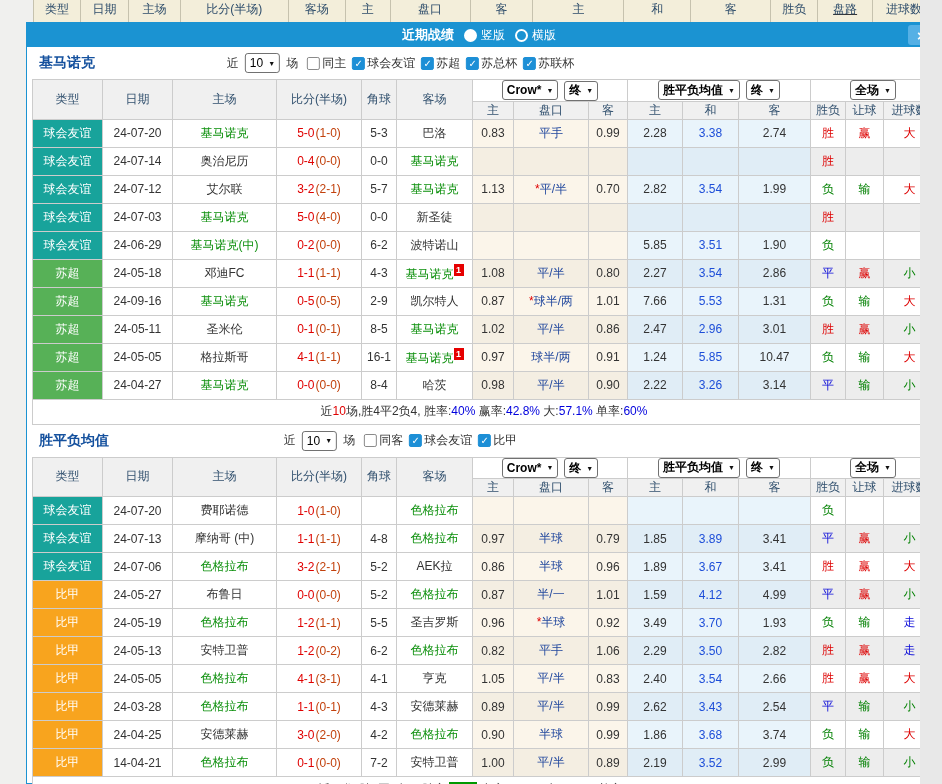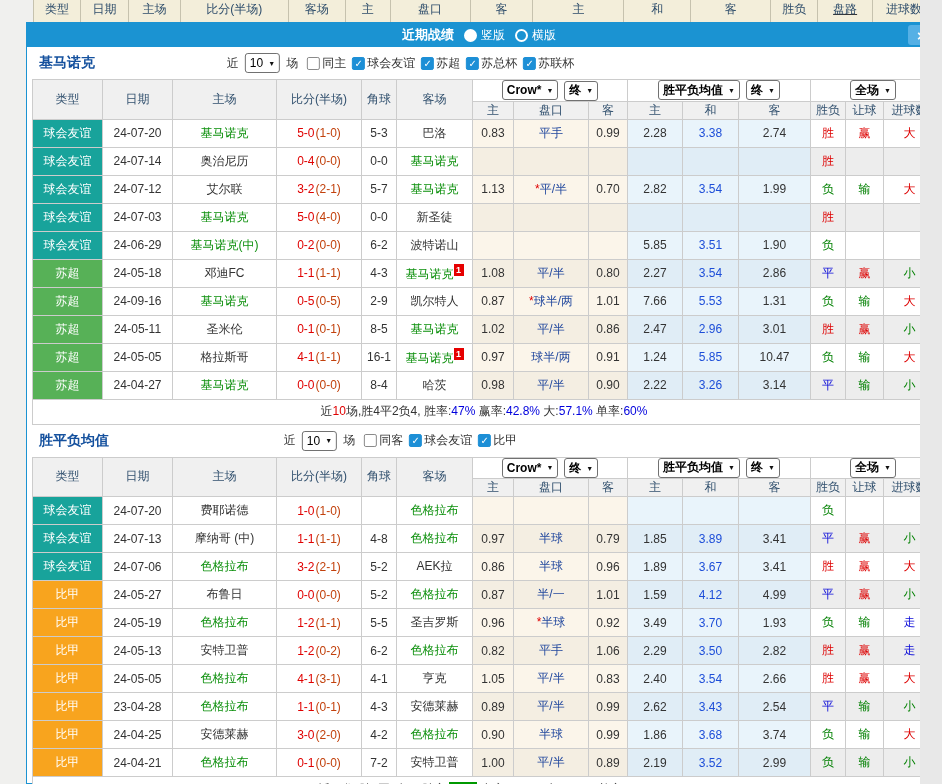--- a/index.html
+++ b/index.html
@@ -394,21 +394,21 @@
                 <td class="td-cream"><span class="line">平/半</span></td>
                 <td class="td-cream"><span>0.90</span></td>
                 <td class="td-blue"><span>2.22</span></td>
                 <td class="td-blue draw"><span>3.26</span></td>
                 <td class="td-blue"><span>3.14</span></td>
                 <td class="td-plain"><span class="c-blue">平</span></td>
                 <td class="td-plain"><span class="c-green">输</span></td>
                 <td class="td-plain"><span class="c-green">小</span></td>
               </tr>
               <tr>
-                <td class="td-summary" colspan="15"><span class="seg ">近</span><span class="seg red">10</span><span class="seg ">场,胜4平2负4, 胜率:</span><span class="seg blue">47%</span><span class="seg "> 赢率:</span><span class="seg blue">42.8%</span><span class="seg "> 大:</span><span class="seg blue">57.1%</span><span class="seg "> 单率:</span><span class="seg blue">60%</span></td>
+                <td class="td-summary" colspan="15"><span class="seg ">近</span><span class="seg red">10</span><span class="seg ">场,胜4平2负4, 胜率:</span><span class="seg blue">40%</span><span class="seg "> 赢率:</span><span class="seg blue">42.8%</span><span class="seg "> 大:</span><span class="seg blue">57.1%</span><span class="seg "> 单率:</span><span class="seg blue">60%</span></td>
               </tr>
             </tbody>
           </table>
         </section>
         <section class="sec">
           <div class="sec-head">
             <span class="sec-title">胜平负均值</span>
             <div class="filters">
               <span class="flt-lab">近</span>
               <span class="fsel">
@@ -602,21 +602,21 @@
                 <td class="td-cream"><span>0.83</span></td>
                 <td class="td-blue"><span>2.40</span></td>
                 <td class="td-blue draw"><span>3.54</span></td>
                 <td class="td-blue"><span>2.66</span></td>
                 <td class="td-plain"><span class="c-red">胜</span></td>
                 <td class="td-plain"><span class="c-red">赢</span></td>
                 <td class="td-plain"><span class="c-red">大</span></td>
               </tr>
               <tr class="even">
                 <td class="td-type" style="background: rgb(248, 164, 30);"><span>比甲</span></td>
-                <td class="td-date"><span>23-04-28</span></td>
+                <td class="td-date"><span>24-03-28</span></td>
                 <td class="td-team"><span class="t-green">色格拉布</span></td>
                 <td class="td-score"><span class="score">1-1</span><span class="half">(0-1)</span></td>
                 <td class="td-corner"><span>4-3</span></td>
                 <td class="td-team"><span>安德莱赫</span></td>
                 <td class="td-cream"><span>0.89</span></td>
                 <td class="td-cream"><span class="line">平/半</span></td>
                 <td class="td-cream"><span>0.99</span></td>
                 <td class="td-blue"><span>2.62</span></td>
                 <td class="td-blue draw"><span>3.43</span></td>
                 <td class="td-blue"><span>2.54</span></td>
@@ -636,21 +636,21 @@
                 <td class="td-cream"><span>0.99</span></td>
                 <td class="td-blue"><span>1.86</span></td>
                 <td class="td-blue draw"><span>3.68</span></td>
                 <td class="td-blue"><span>3.74</span></td>
                 <td class="td-plain"><span class="c-green">负</span></td>
                 <td class="td-plain"><span class="c-green">输</span></td>
                 <td class="td-plain"><span class="c-red">大</span></td>
               </tr>
               <tr class="even">
                 <td class="td-type" style="background: rgb(248, 164, 30);"><span>比甲</span></td>
-                <td class="td-date"><span>24-04-21</span></td>
+                <td class="td-date"><span>14-04-21</span></td>
                 <td class="td-team"><span class="t-green">色格拉布</span></td>
                 <td class="td-score"><span class="score">0-1</span><span class="half">(0-0)</span></td>
                 <td class="td-corner"><span>7-2</span></td>
                 <td class="td-team"><span>安特卫普</span></td>
                 <td class="td-cream"><span>1.00</span></td>
                 <td class="td-cream"><span class="line">平/半</span></td>
                 <td class="td-cream"><span>0.89</span></td>
                 <td class="td-blue"><span>2.19</span></td>
                 <td class="td-blue draw"><span>3.52</span></td>
                 <td class="td-blue"><span>2.99</span></td>

